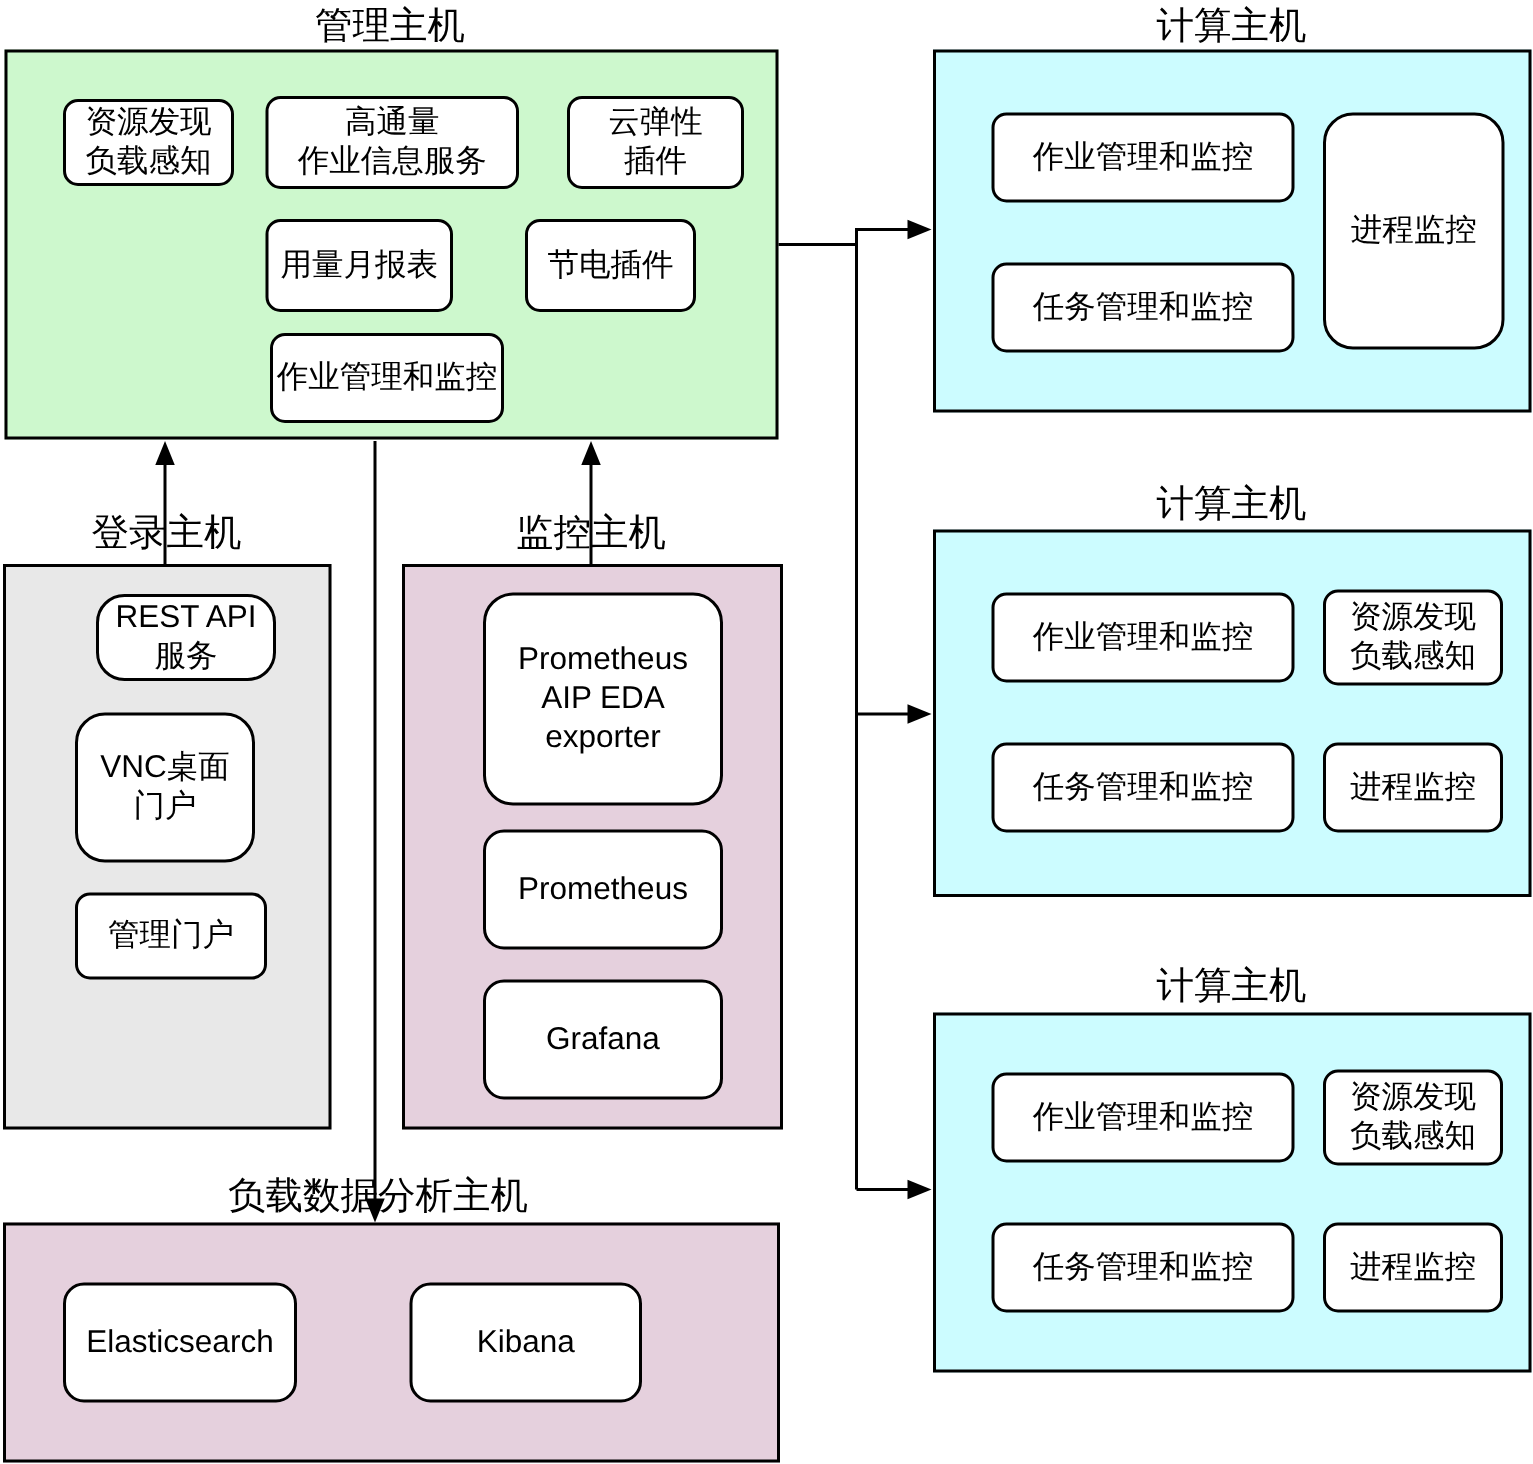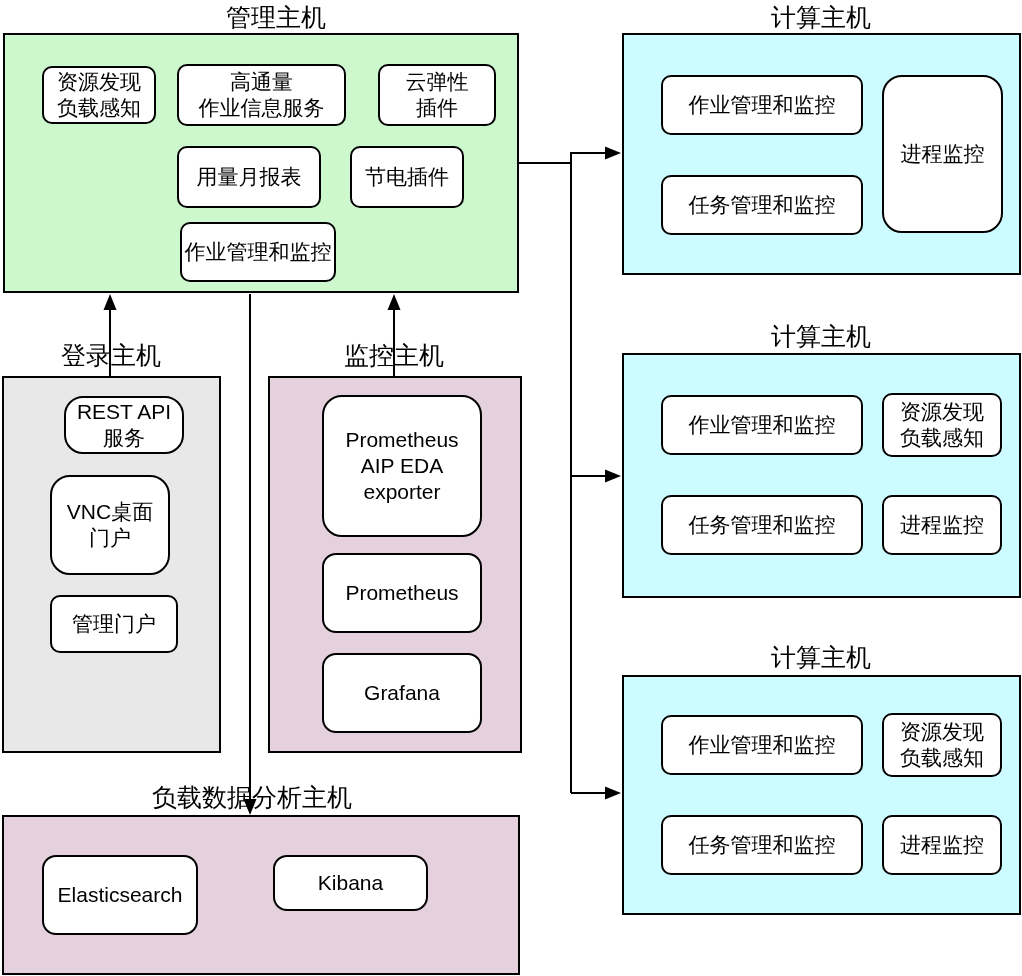--- a/index.html
+++ b/index.html
@@ -28,29 +28,29 @@
   }
   .r14{border-radius:14px;}
   .r20{border-radius:20px;}
   #connectors{position:absolute;left:0;top:0;pointer-events:none;}
 </style>
 </head>
 <body>
 
 <div id="page">
 
-  <div class="host-title" style="left:276px;top:3px;">管理主机</div>
+  <div class="host-title" style="left:260px;top:3px;">管理主机</div>
   <div class="host mgmt" style="left:3px;top:33px;width:516px;height:260px;"></div>
   <div class="node" style="left:42px;top:66px;width:114px;height:58px;">资源发现
 负载感知</div>
   <div class="node" style="left:177px;top:64px;width:169px;height:62px;">高通量
 作业信息服务</div>
   <div class="node" style="left:350px;top:64px;width:118px;height:62px;margin-left:28px;">云弹性
 插件</div>
-  <div class="node" style="left:177px;top:146px;width:144px;height:62px;">用量月报表</div>
+  <div class="node" style="left:177px;top:146px;width:125px;height:62px;">用量月报表</div>
   <div class="node" style="left:350px;top:146px;width:114px;height:62px;">节电插件</div>
   <div class="node" style="left:180px;top:222px;width:156px;height:60px;">作业管理和监控</div>
 
   <div class="host-title" style="left:111px;top:341px;">登录主机</div>
   <div class="host login" style="left:2px;top:376px;width:219px;height:377px;"></div>
   <div class="node" style="left:64px;top:396px;width:120px;height:58px;border-radius:19px;">REST API
 服务</div>
   <div class="node r20" style="left:50px;top:475px;width:120px;height:100px;">VNC桌面
 门户</div>
   <div class="node" style="left:50px;top:595px;width:128px;height:58px;">管理门户</div>
@@ -59,21 +59,21 @@
   <div class="host monitor" style="left:268px;top:376px;width:254px;height:377px;"></div>
   <div class="node r20" style="left:322px;top:395px;width:160px;height:142px;">Prometheus
 AIP EDA
 exporter</div>
   <div class="node r14" style="left:322px;top:553px;width:160px;height:80px;">Prometheus</div>
   <div class="node r14" style="left:322px;top:653px;width:160px;height:80px;">Grafana</div>
 
   <div class="host-title" style="left:252px;top:783px;">负载数据分析主机</div>
   <div class="host analysis" style="left:2px;top:815px;width:518px;height:160px;"></div>
   <div class="node r14" style="left:42px;top:855px;width:156px;height:80px;">Elasticsearch</div>
-  <div class="node r14" style="left:273px;top:855px;width:155px;height:56px;">Kibana</div>
+  <div class="node r14" style="left:273px;top:855px;width:155px;height:80px;">Kibana</div>
 
   <div class="host-title" style="left:821px;top:3px;">计算主机</div>
   <div class="host compute" style="left:622px;top:33px;width:399px;height:242px;"></div>
   <div class="node" style="left:661px;top:75px;width:202px;height:60px;">作业管理和监控</div>
   <div class="node" style="left:661px;top:175px;width:202px;height:60px;">任务管理和监控</div>
   <div class="node r20" style="left:882px;top:75px;width:121px;height:158px;">进程监控</div>
 
   <div class="host-title" style="left:821px;top:322px;">计算主机</div>
   <div class="host compute" style="left:622px;top:353px;width:399px;height:245px;"></div>
   <div class="node" style="left:661px;top:395px;width:202px;height:60px;">作业管理和监控</div>

